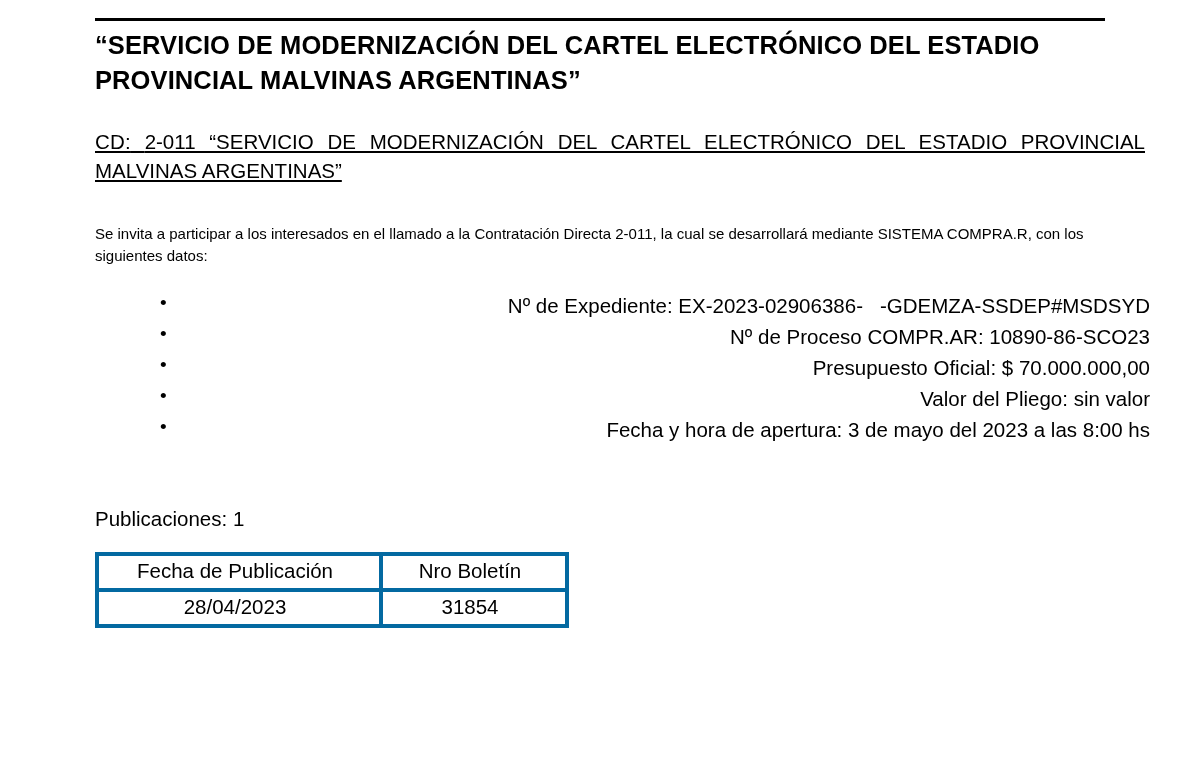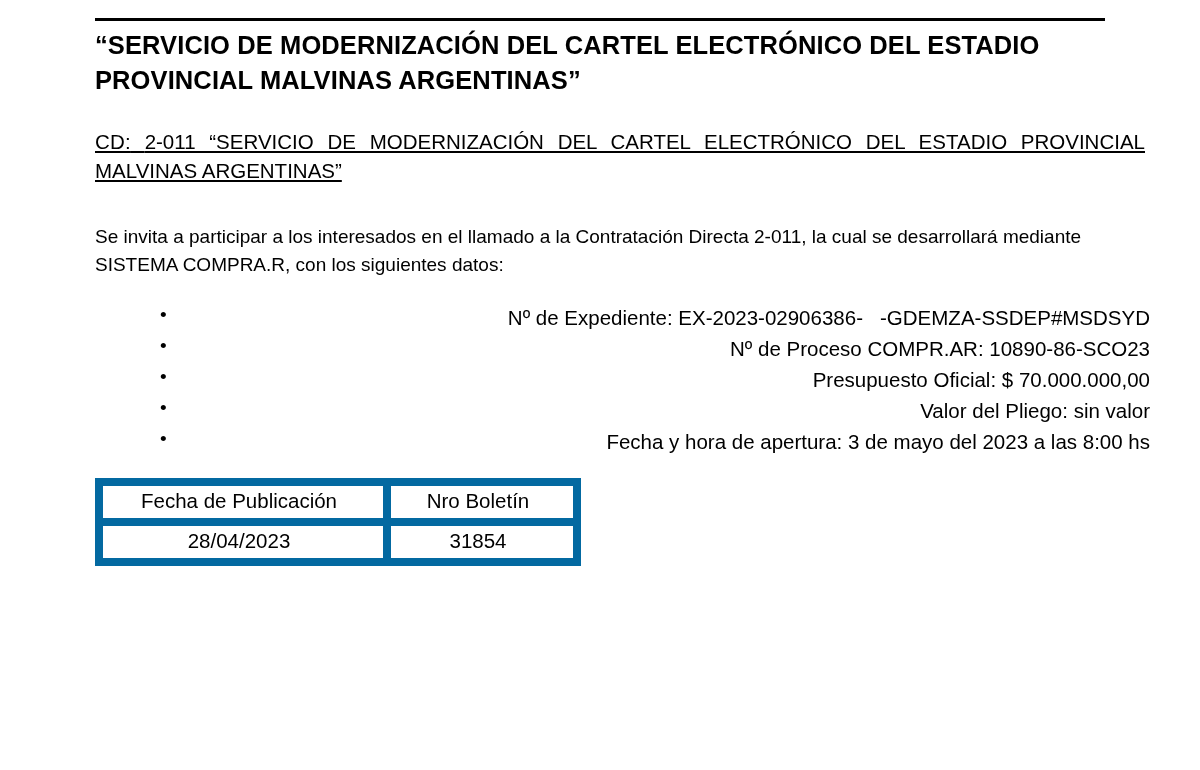--- a/index.html
+++ b/index.html
@@ -55,21 +55,21 @@
     text-align: justify;
     text-justify: inter-word;
     max-width: 1050px;
     line-height: 1.42;
     text-decoration: underline;
   }
   .cd-line .cd-label {
     letter-spacing: 0.2px;
   }
   .invite {
-    font-size: 19px;
+    font-size: 15px;
     margin-top: 37px;
     line-height: 1.5;
     max-width: 1000px;
   }
   ul.details {
     margin: 22px 0 0 0;
     padding-left: 65px;
     list-style: none;
   }
   ul.details li {
@@ -90,21 +90,21 @@
     font-size: 20.5px;
     margin-top: 62px;
   }
   table.pub-table {
     margin-top: 21px;
     border-collapse: collapse;
     table-layout: fixed;
   }
   table.pub-table th,
   table.pub-table td {
-    border: 8px solid #0369a1;
+    border: 4px solid #0369a1;
     font-size: 20.5px;
     font-weight: normal;
     text-align: center;
     padding: 2px 10px 4px 2px;
     line-height: 1.25;
   }
   table.pub-table th:nth-child(1),
   table.pub-table td:nth-child(1) { width: 268px; }
   table.pub-table th:nth-child(2),
   table.pub-table td:nth-child(2) { width: 170px; }
@@ -130,20 +130,21 @@
     <div class="invite">Se invita a participar a los interesados en el llamado a la Contratación Directa 2-011, la cual se desarrollará mediante SISTEMA COMPRA.R, con los siguientes datos:</div>
 
     <ul class="details">
       <li><span class="nowrap">Nº de Expediente: EX-2023-02906386-   -GDEMZA-SSDEP#MSDSYD</span></li>
       <li><span>Nº de Proceso COMPR.AR: 10890-86-SCO23</span></li>
       <li><span>Presupuesto Oficial: $ 70.000.000,00</span></li>
       <li><span>Valor del Pliego: sin valor</span></li>
       <li><span>Fecha y hora de apertura: 3 de mayo del 2023 a las 8:00 hs</span></li>
     </ul>
 
+    <div class="pubs">Publicaciones: 1</div>
 
     <table class="pub-table">
       <thead>
         <tr>
           <th>Fecha de Publicación</th>
           <th>Nro Boletín</th>
         </tr>
       </thead>
       <tbody>
         <tr>

